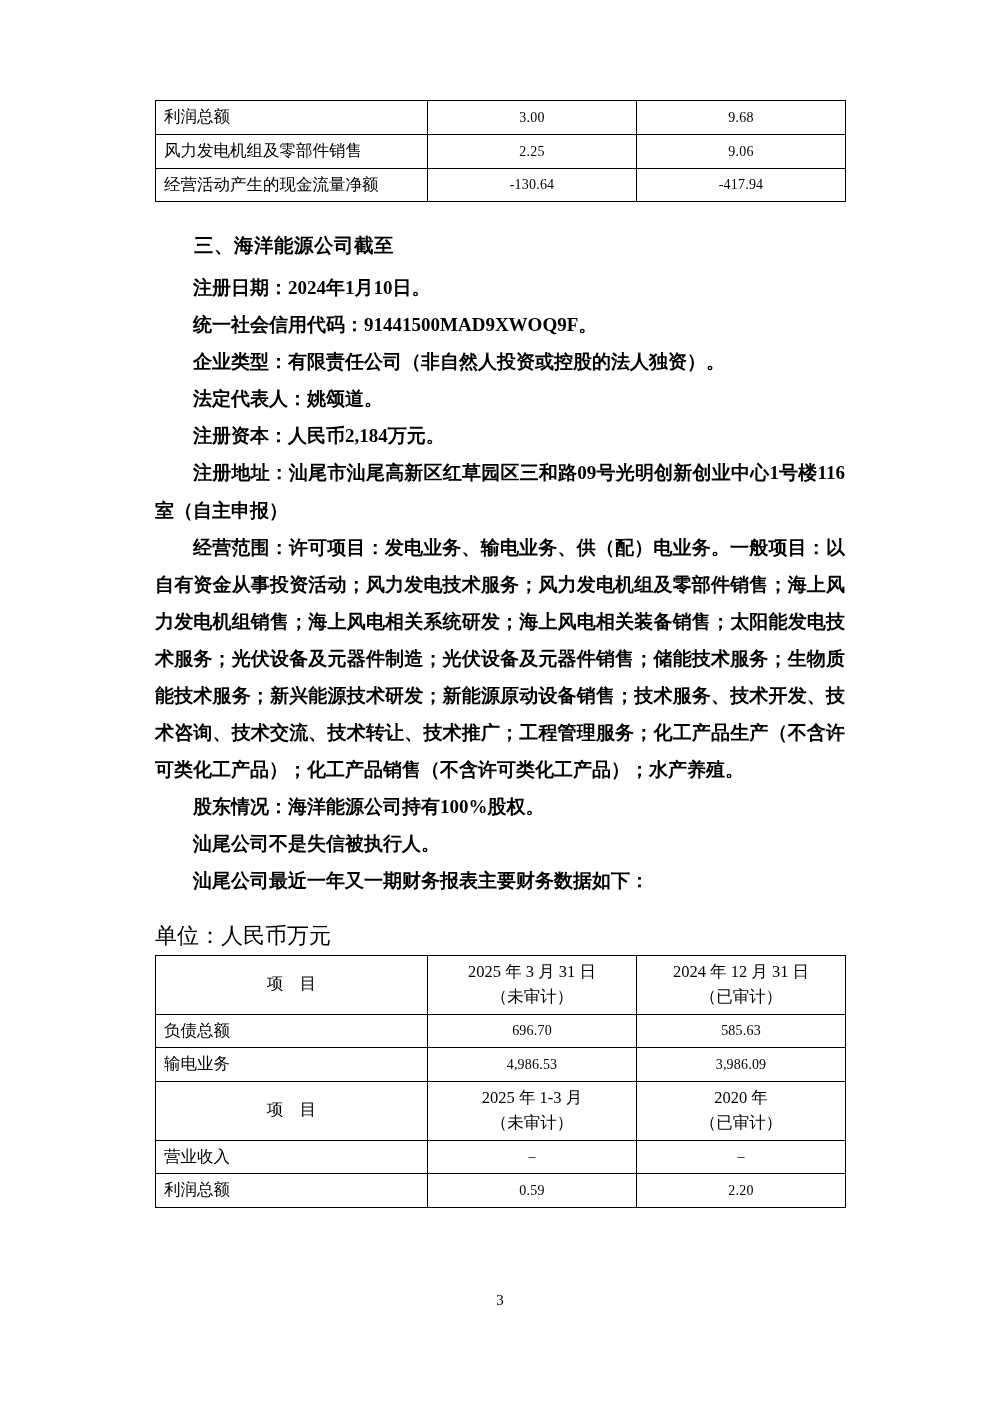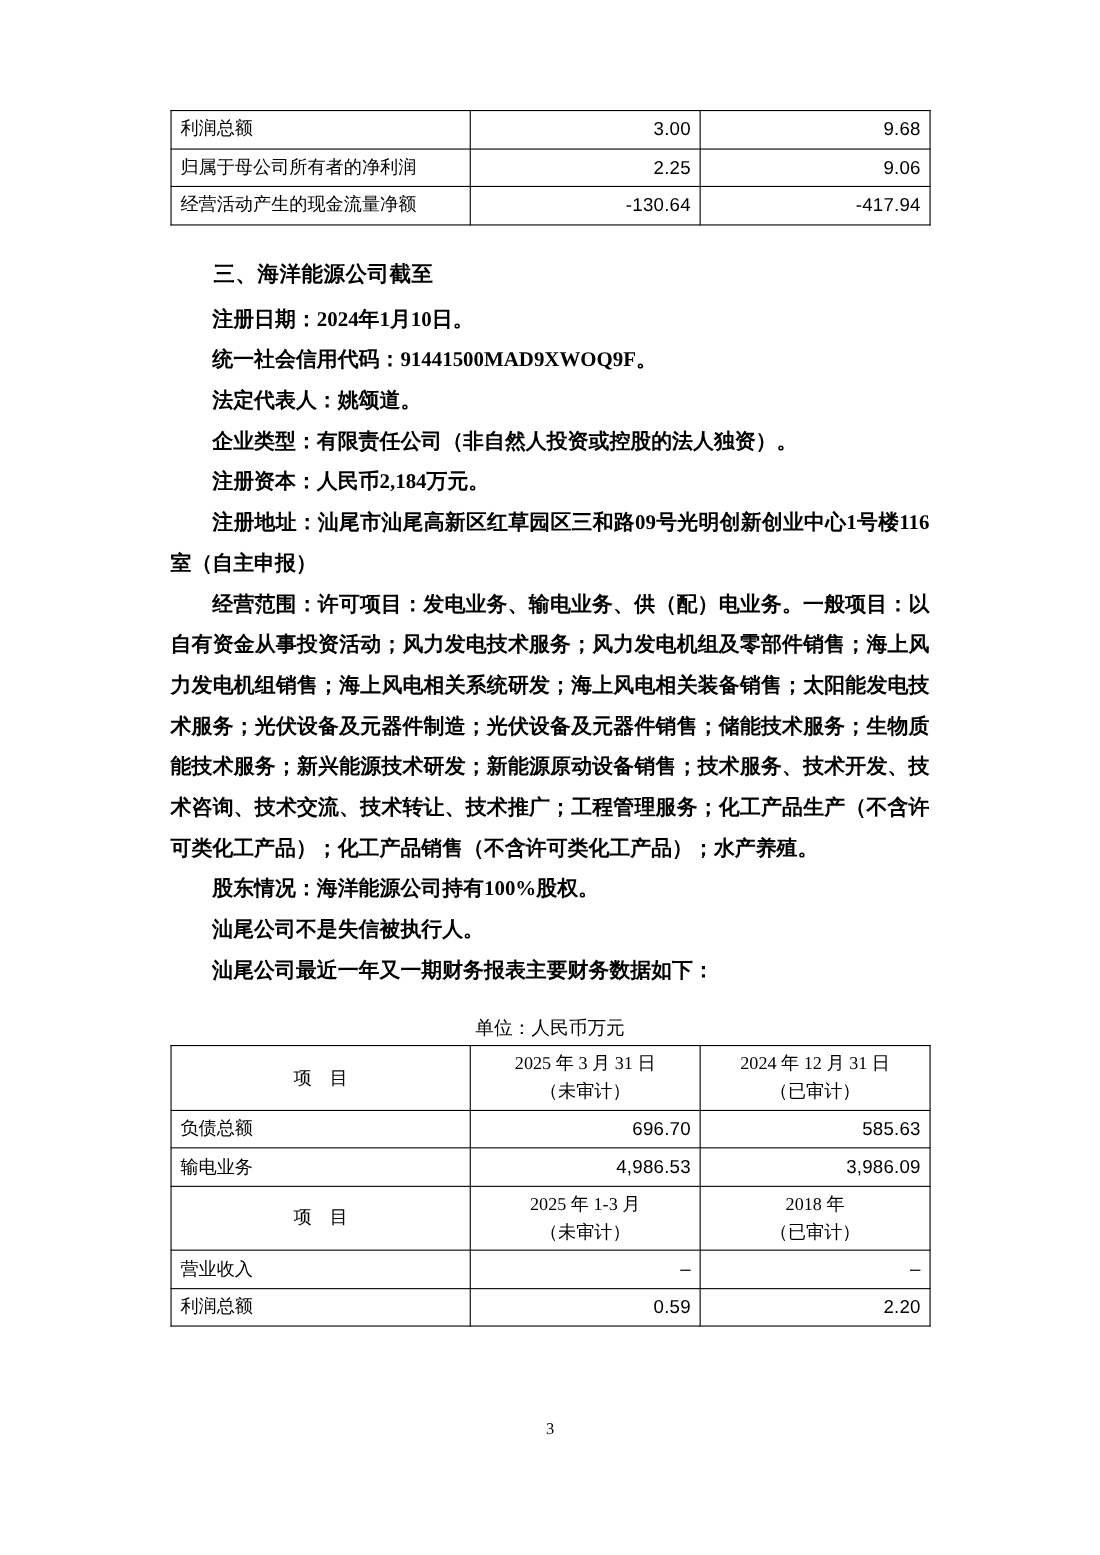--- a/index.html
+++ b/index.html
@@ -38,23 +38,23 @@
     font-family: "Liberation Serif", "DejaVu Serif", serif;
   }
   table.doc-table td {
     border: 1px solid #000;
     padding: 4px 8px;
     line-height: 1.5;
     height: 22px;
     vertical-align: middle;
   }
   .num {
-    text-align: right;
-    font-family: Liberation Sans, sans-serif;
-    font-size: 17px;
+    text-align: center;
+    font-family: Liberation Serif, serif;
+    font-size: 14px;
     letter-spacing: 0.2px;
   }
   .label-cell {
     text-align: left;
   }
   .hdr-cell {
     text-align: center;
     line-height: 1.45;
     padding: 6px 4px;
   }
@@ -80,22 +80,22 @@
   }
   h2.section {
     margin: 30px 0 10px 0;
     font-size: 19.5px;
     font-weight: bold;
     text-indent: 2em;
     letter-spacing: 0.5px;
     font-family: "Liberation Serif", "DejaVu Serif", serif;
   }
   .unit-line {
-    text-align: center;
-    font-size: 17px;
+    text-align: left;
+    font-size: 22px;
     margin: 22px 0 4px 0;
   }
 
   .page-number {
     position: absolute;
     left: 0;
     top: 1292px;
     width: 1000px;
     text-align: center;
     font-size: 15px;
@@ -114,39 +114,39 @@
         <col style="width:209px">
         <col style="width:209px">
       </colgroup>
       <tbody>
         <tr>
           <td class="label-cell">利润总额</td>
           <td class="num">3.00</td>
           <td class="num">9.68</td>
         </tr>
         <tr>
-          <td class="label-cell">归属于母公司所有者的净利润</td>
+          <td class="label-cell">风力发电机组及零部件销售</td>
           <td class="num">2.25</td>
           <td class="num">9.06</td>
         </tr>
         <tr>
           <td class="label-cell">经营活动产生的现金流量净额</td>
           <td class="num">-130.64</td>
           <td class="num">-417.94</td>
         </tr>
       </tbody>
     </table>
 
 
     <h2 class="section">三、海洋能源公司截至</h2>
 
     <p class="para indent">注册日期：2024年1月10日。</p>
     <p class="para indent">统一社会信用代码：91441500MAD9XWOQ9F。</p>
+    <p class="para indent">企业类型：有限责任公司（非自然人投资或控股的法人独资）。</p>
     <p class="para indent">法定代表人：姚颂道。</p>
-    <p class="para indent">企业类型：有限责任公司（非自然人投资或控股的法人独资）。</p>
     <p class="para indent">注册资本：人民币2,184万元。</p>
     <p class="para indent">注册地址：汕尾市汕尾高新区红草园区三和路09号光明创新创业中心1号楼116室（自主申报）</p>
     <p class="para indent">经营范围：许可项目：发电业务、输电业务、供（配）电业务。一般项目：以自有资金从事投资活动；风力发电技术服务；风力发电机组及零部件销售；海上风力发电机组销售；海上风电相关系统研发；海上风电相关装备销售；太阳能发电技术服务；光伏设备及元器件制造；光伏设备及元器件销售；储能技术服务；生物质能技术服务；新兴能源技术研发；新能源原动设备销售；技术服务、技术开发、技术咨询、技术交流、技术转让、技术推广；工程管理服务；化工产品生产（不含许可类化工产品）；化工产品销售（不含许可类化工产品）；水产养殖。</p>
     <p class="para indent">股东情况：海洋能源公司持有100%股权。</p>
     <p class="para indent">汕尾公司不是失信被执行人。</p>
     <p class="para indent">汕尾公司最近一年又一期财务报表主要财务数据如下：</p>
 
     <div class="unit-line">单位：人民币万元</div>
 
     <table class="doc-table">
@@ -177,21 +177,21 @@
           <td class="num">4,986.53</td>
           <td class="num">3,986.09</td>
         </tr>
         <tr>
           <td class="hdr-cell">项　目</td>
           <td class="hdr-cell">
             <div>2025 年 1-3 月</div>
             <div>（未审计）</div>
           </td>
           <td class="hdr-cell">
-            <div>2018 年</div>
+            <div>2020 年</div>
             <div>（已审计）</div>
           </td>
         </tr>
         <tr>
           <td class="label-cell">营业收入</td>
           <td class="num">–</td>
           <td class="num">–</td>
         </tr>
         <tr>
           <td class="label-cell">利润总额</td>

